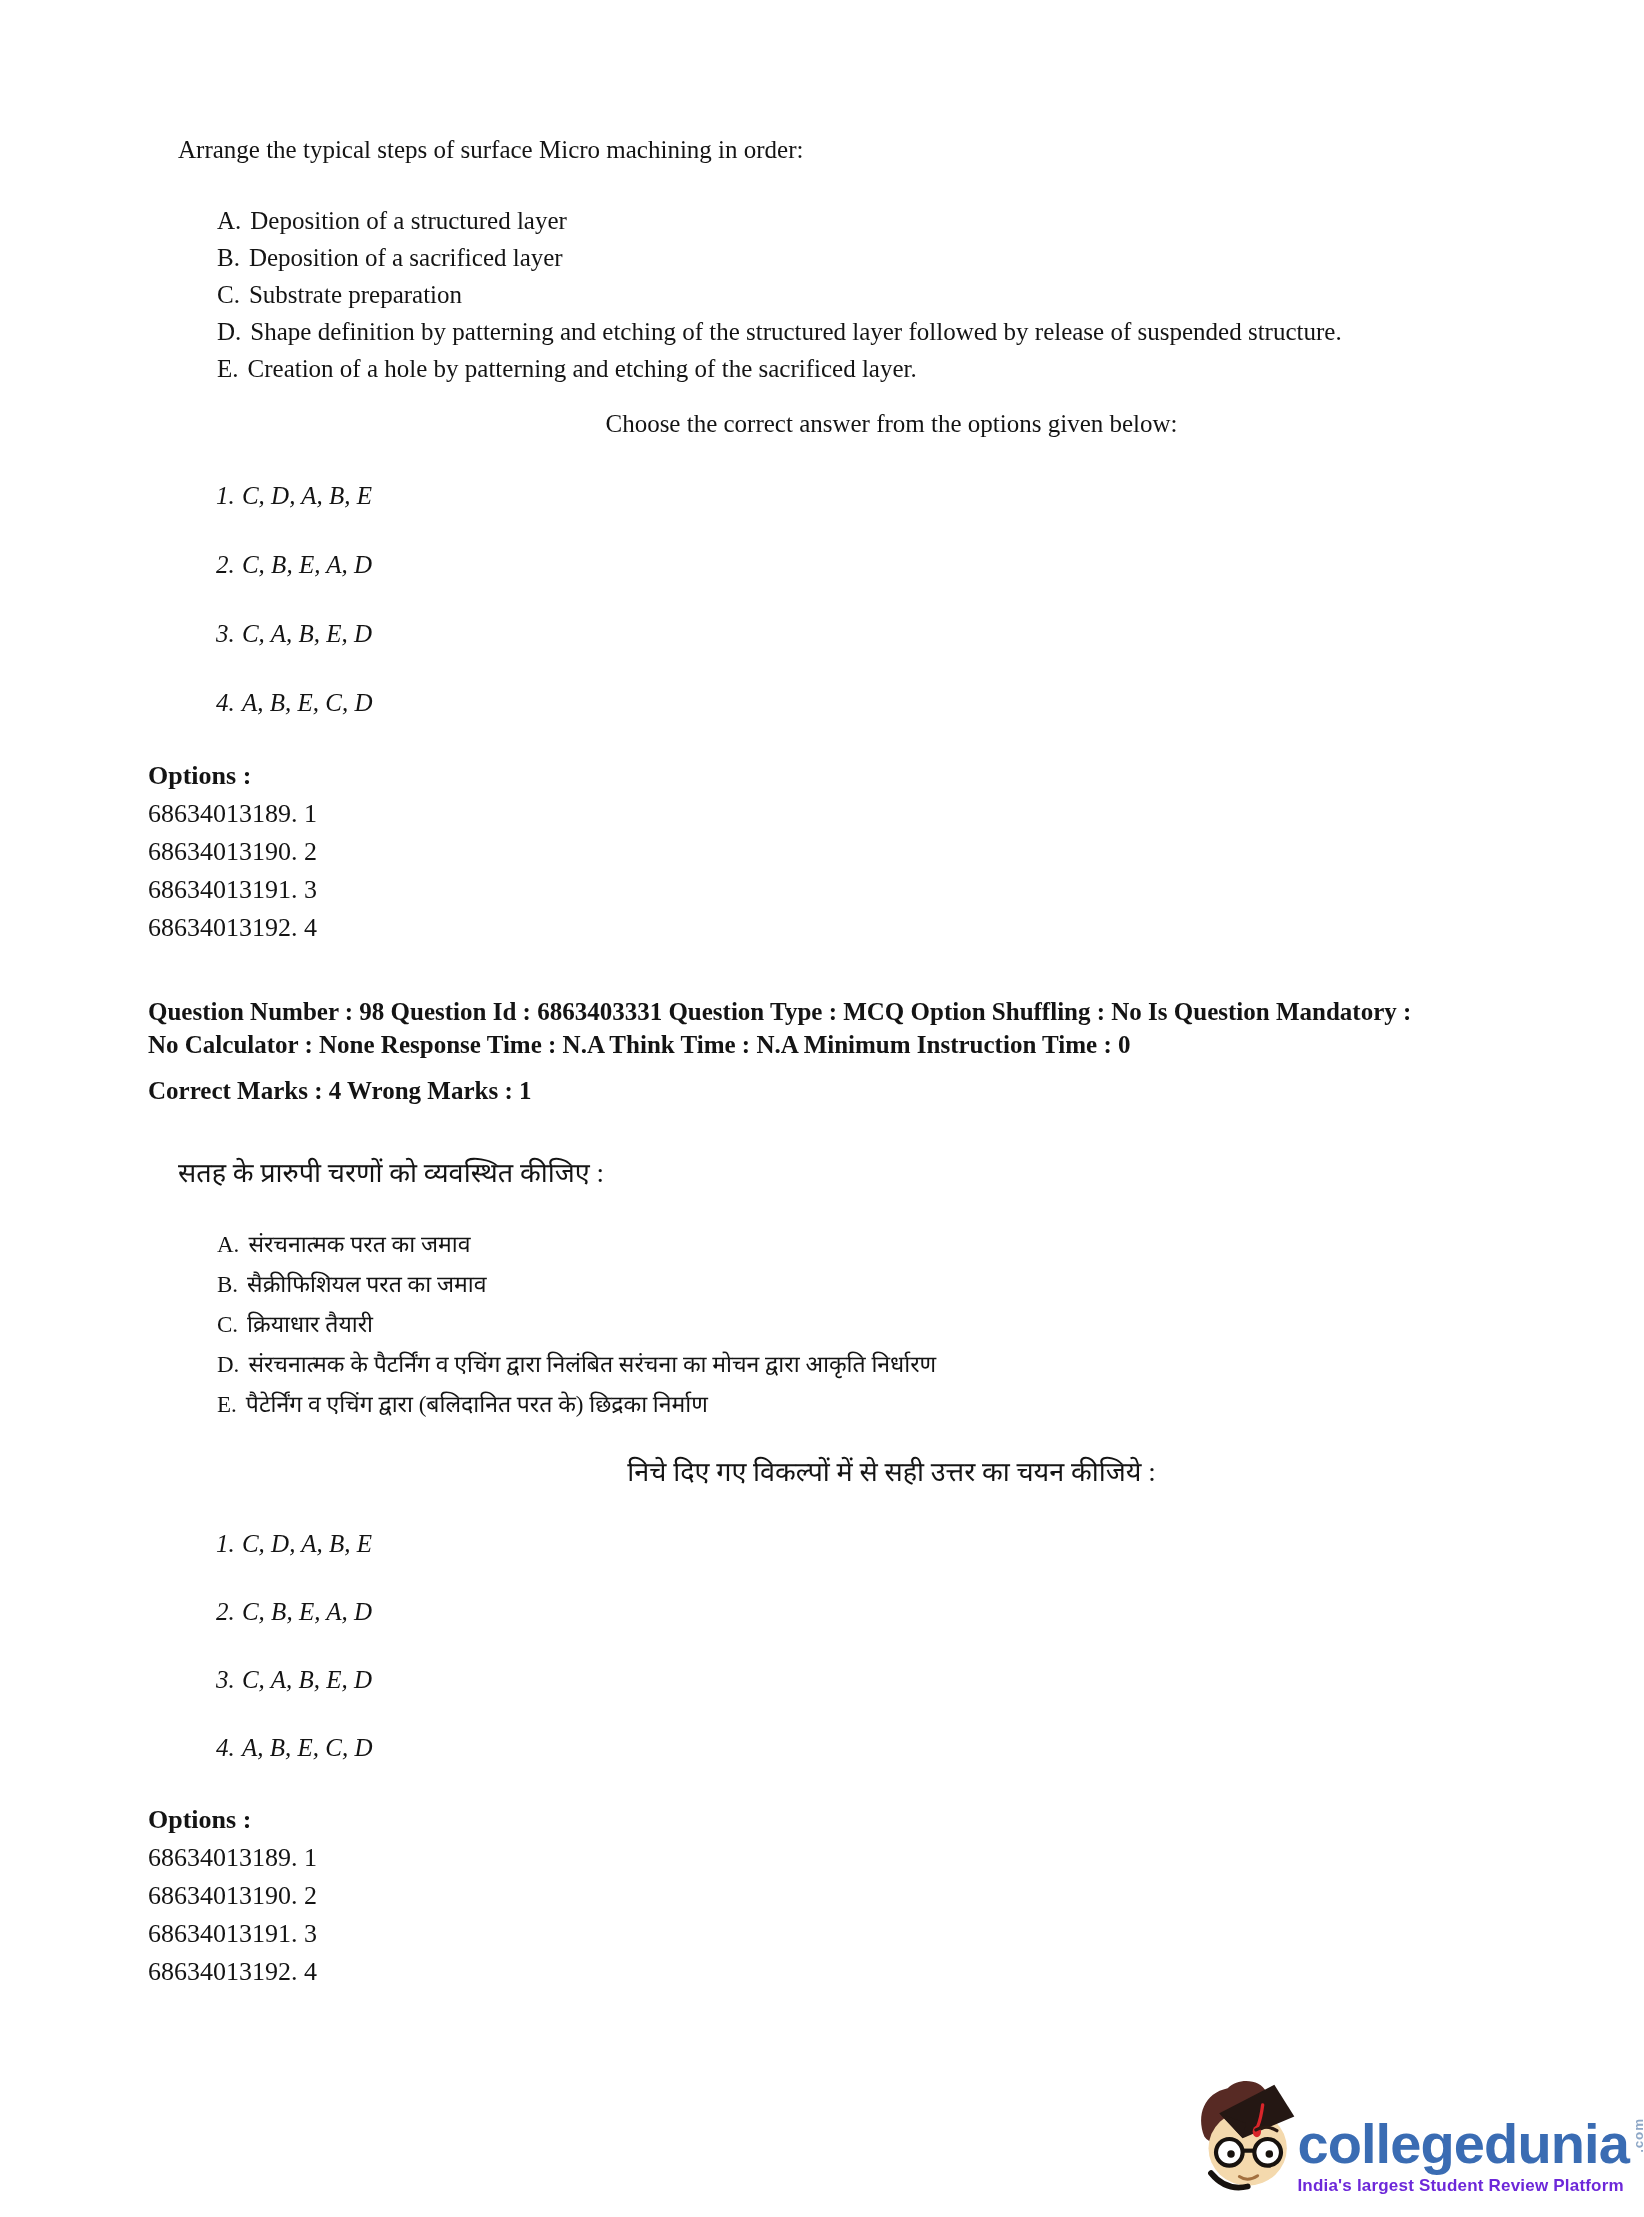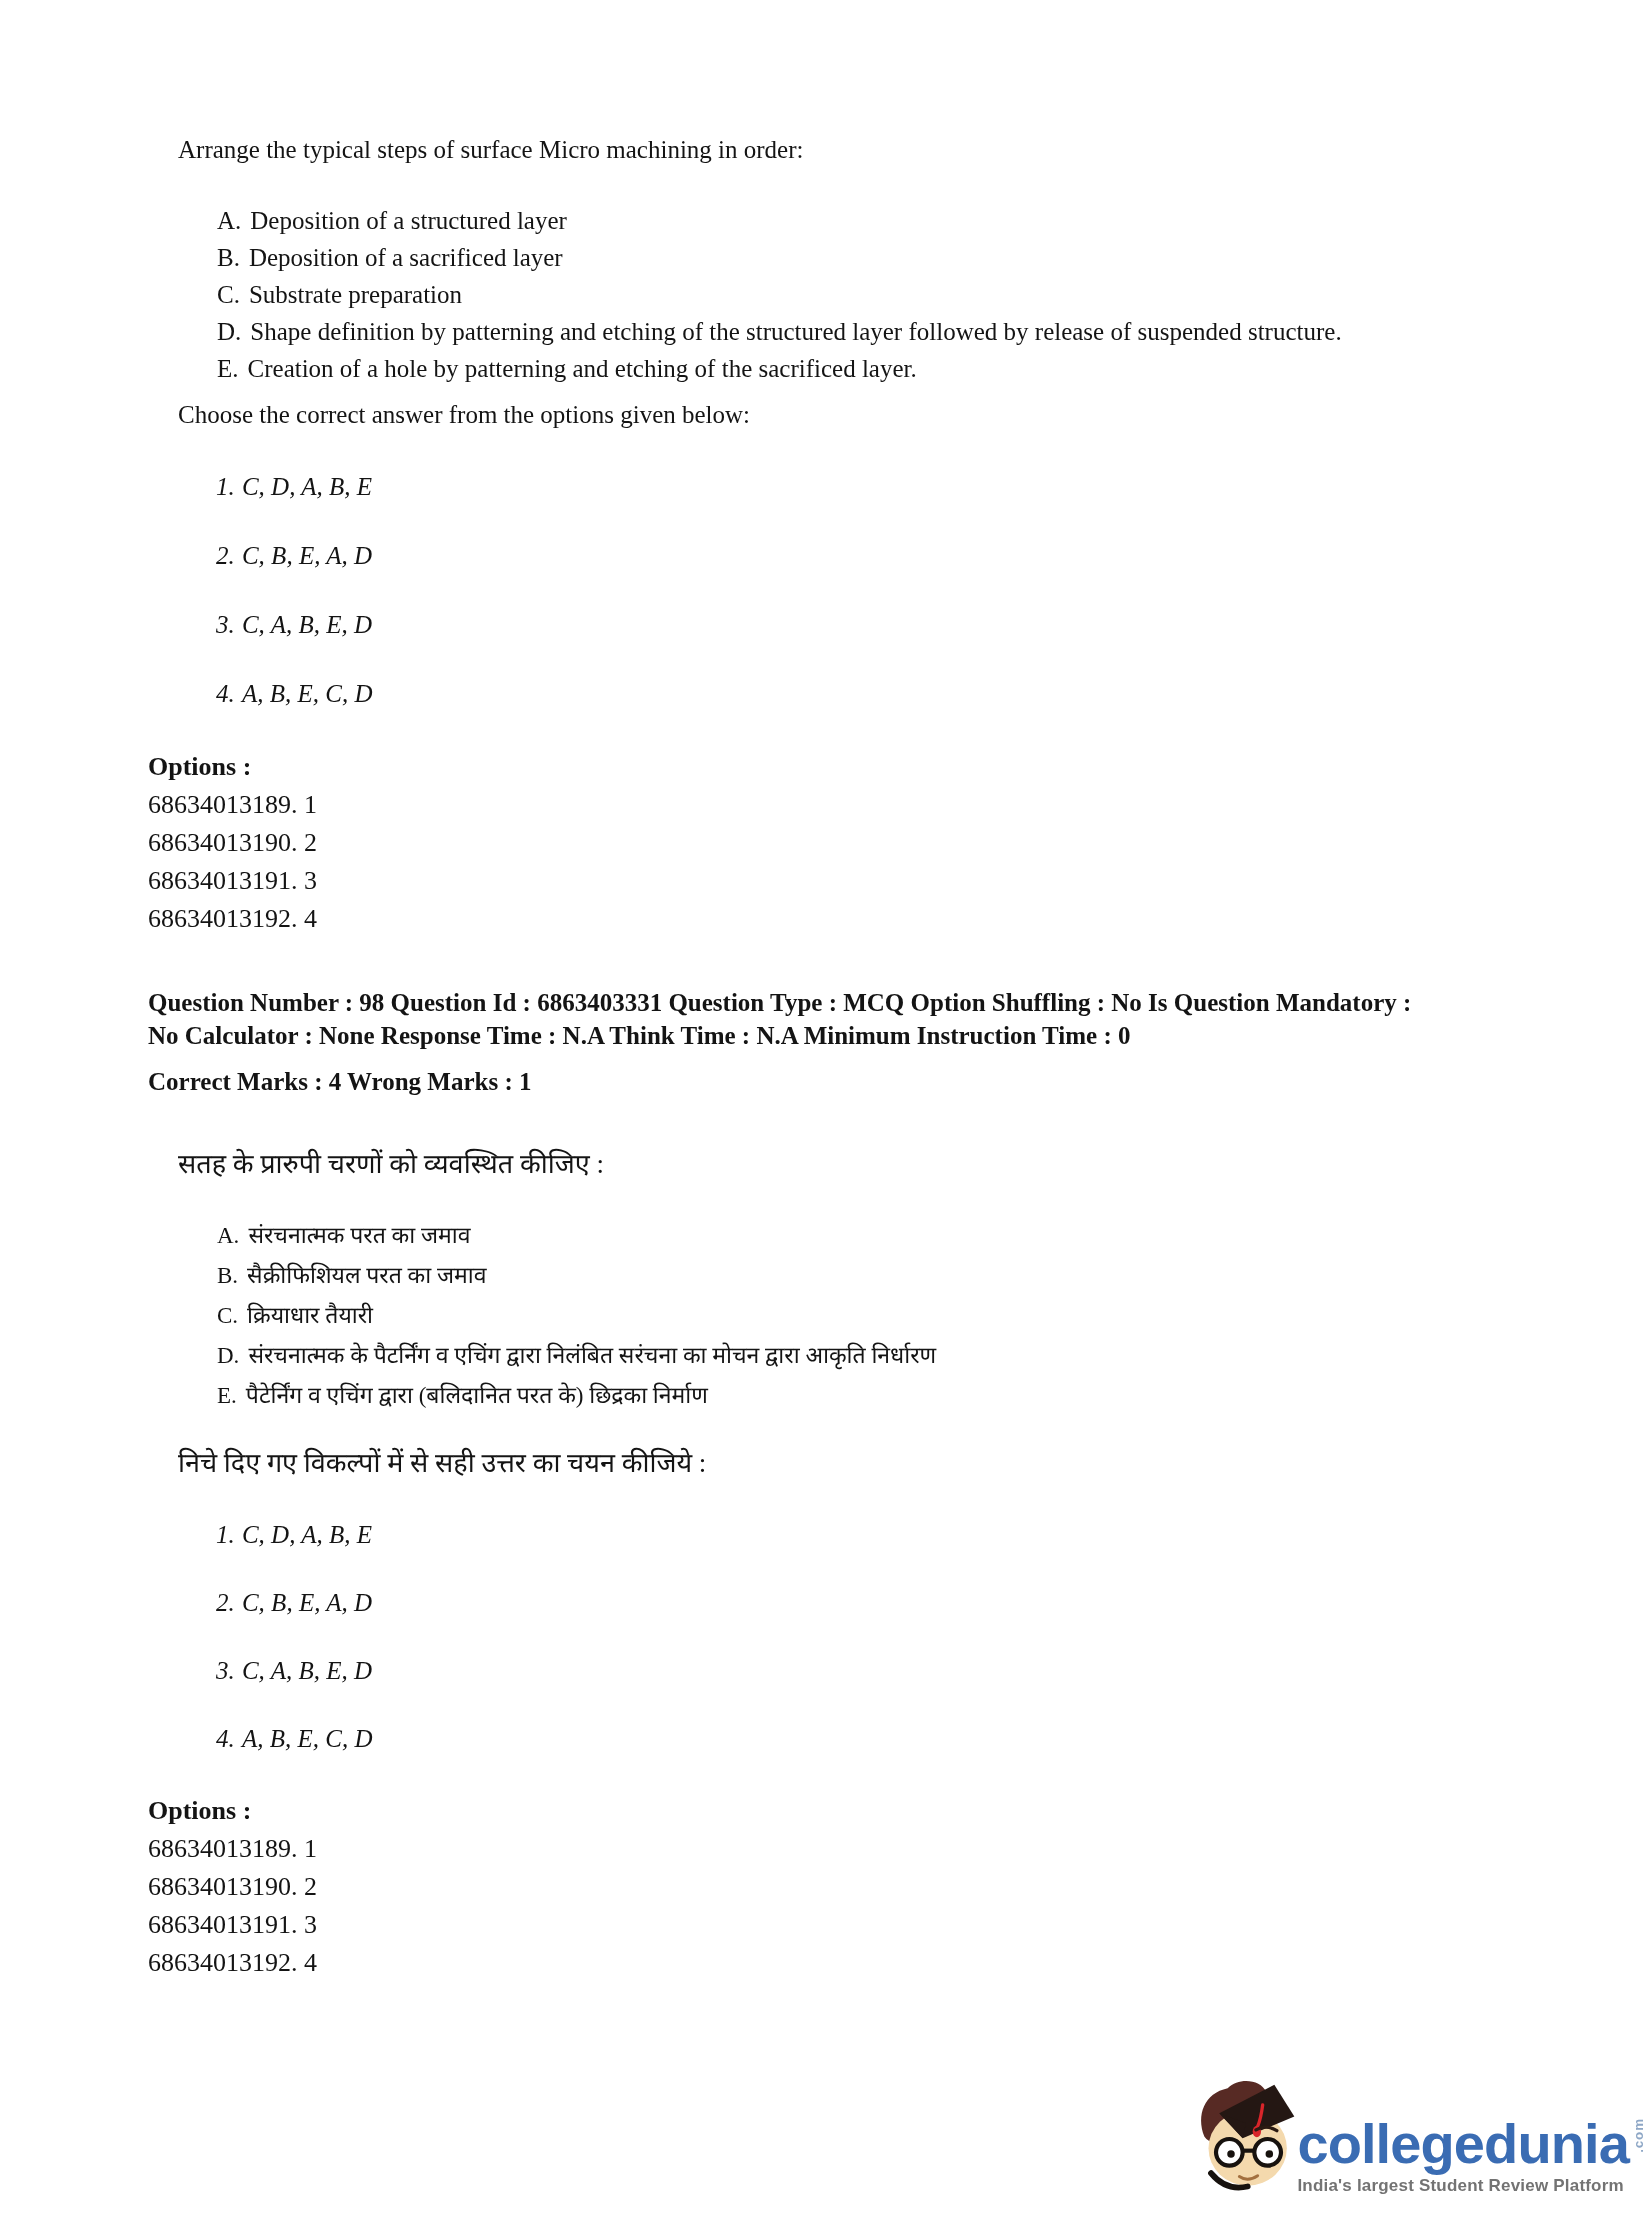--- a/index.html
+++ b/index.html
@@ -19,21 +19,21 @@
   .q-intro { margin: 0 0 36px 30px; font-size: 25px; line-height: 32px; }
   .steps { margin: 0 0 0 69px; }
   .step {
     font-size: 25px;
     line-height: 37px;
     padding-left: 41px;
     text-indent: -41px;
     max-width: 1343px;
   }
   .step .step-label { padding-right: 9px; }
-  .choose { margin: 12px 0 0 30px; font-size: 25px; line-height: 32px; }
+  .choose { margin: 21px 0 0 30px; font-size: 25px; line-height: 32px; text-align: center; }
 
   .answers { margin: 41px 0 0 68px; font-style: italic; }
   .answer { font-size: 25px; line-height: 30px; margin-bottom: 39px; }
   .answer .answer-num { padding-right: 7.2px; }
 
   .options-block { margin-top: 11px; }
   .options-label { font-weight: bold; font-size: 26px; line-height: 38px; margin: 0; }
   .option-id { font-size: 26px; line-height: 38px; }
 
   
@@ -177,17 +177,17 @@
       <circle cx="42" cy="99" r="4.5" fill="#17120e"></circle>
       <circle cx="88" cy="99" r="4.5" fill="#17120e"></circle>
 
       <path d="M52,126 Q62,133 74,125" stroke="#a3703f" stroke-width="3.5" fill="none" stroke-linecap="round"></path>
     </svg>
     <div class="logo-text">
       <div class="logo-name-row">
         <span class="logo-name" style="color: rgb(58, 108, 179);">collegedunia</span>
         <span class="logo-tld" style="color: rgb(142, 167, 198);">.com</span>
       </div>
-      <div class="logo-tagline" style="color: #737373;">India's largest Student Review Platform</div>
+      <div class="logo-tagline" style="color: #6d28d9;">India's largest Student Review Platform</div>
     </div>
   </div>
 </div>
 
 
 </body></html>

